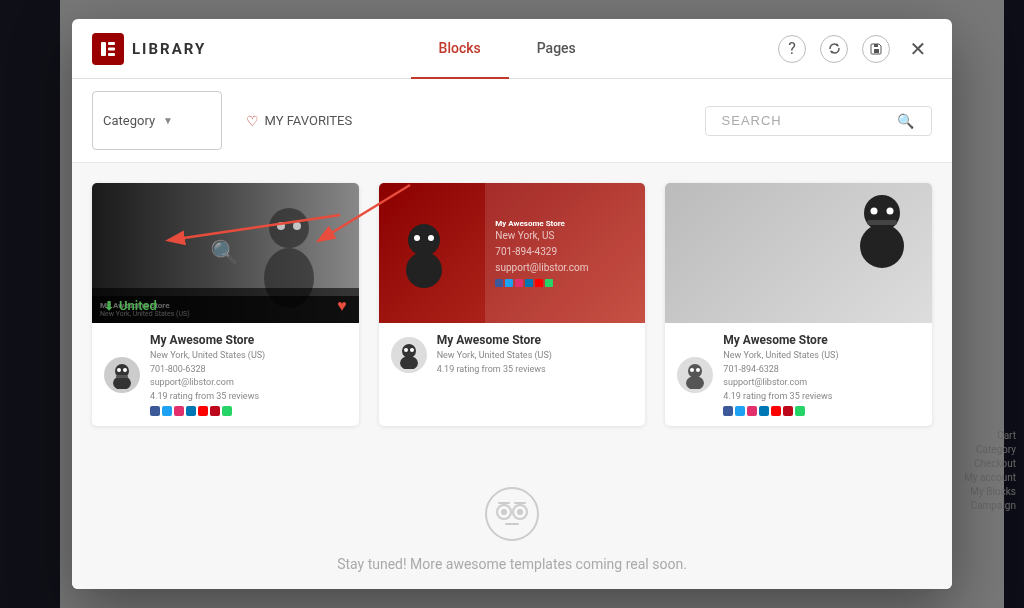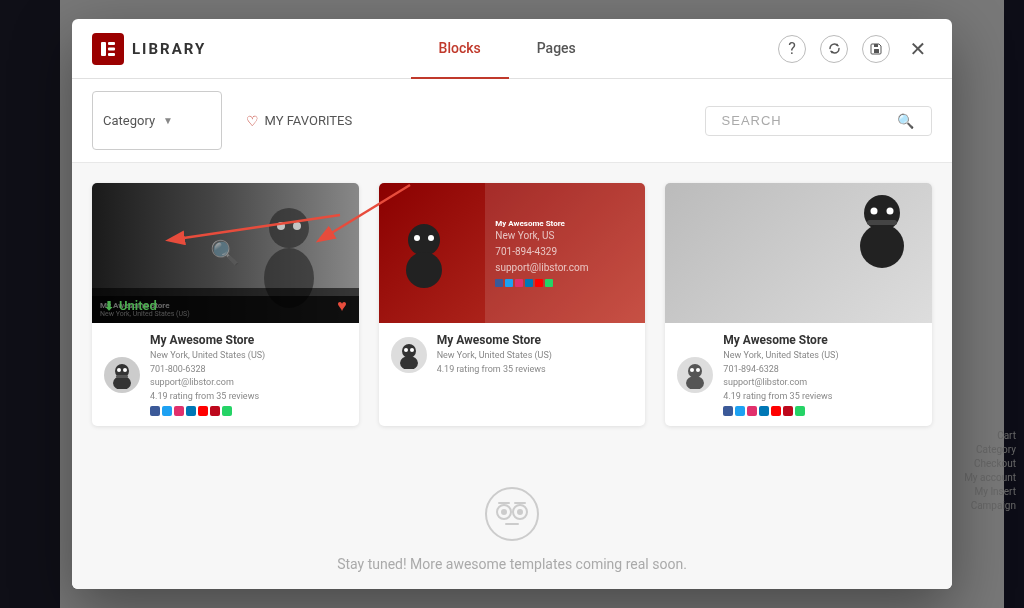--- a/index.html
+++ b/index.html
@@ -390,21 +390,21 @@
 
 <div class="bg-left"></div>
 <div class="bg-right"></div>
 <div class="bg-main"></div>
 
 <div class="sidebar-items">
   <span class="sidebar-item-bg">Cart</span>
   <span class="sidebar-item-bg">Category</span>
   <span class="sidebar-item-bg">Checkout</span>
   <span class="sidebar-item-bg">My account</span>
-  <span class="sidebar-item-bg">My Insert</span>
+  <span class="sidebar-item-bg">My Blocks</span>
   <span class="sidebar-item-bg">Campaign</span>
 </div>
 
 <div class="modal-overlay">
   <div class="modal">
 
     <div class="modal-header">
 
       <div class="library-logo">
         <div class="logo-icon">

